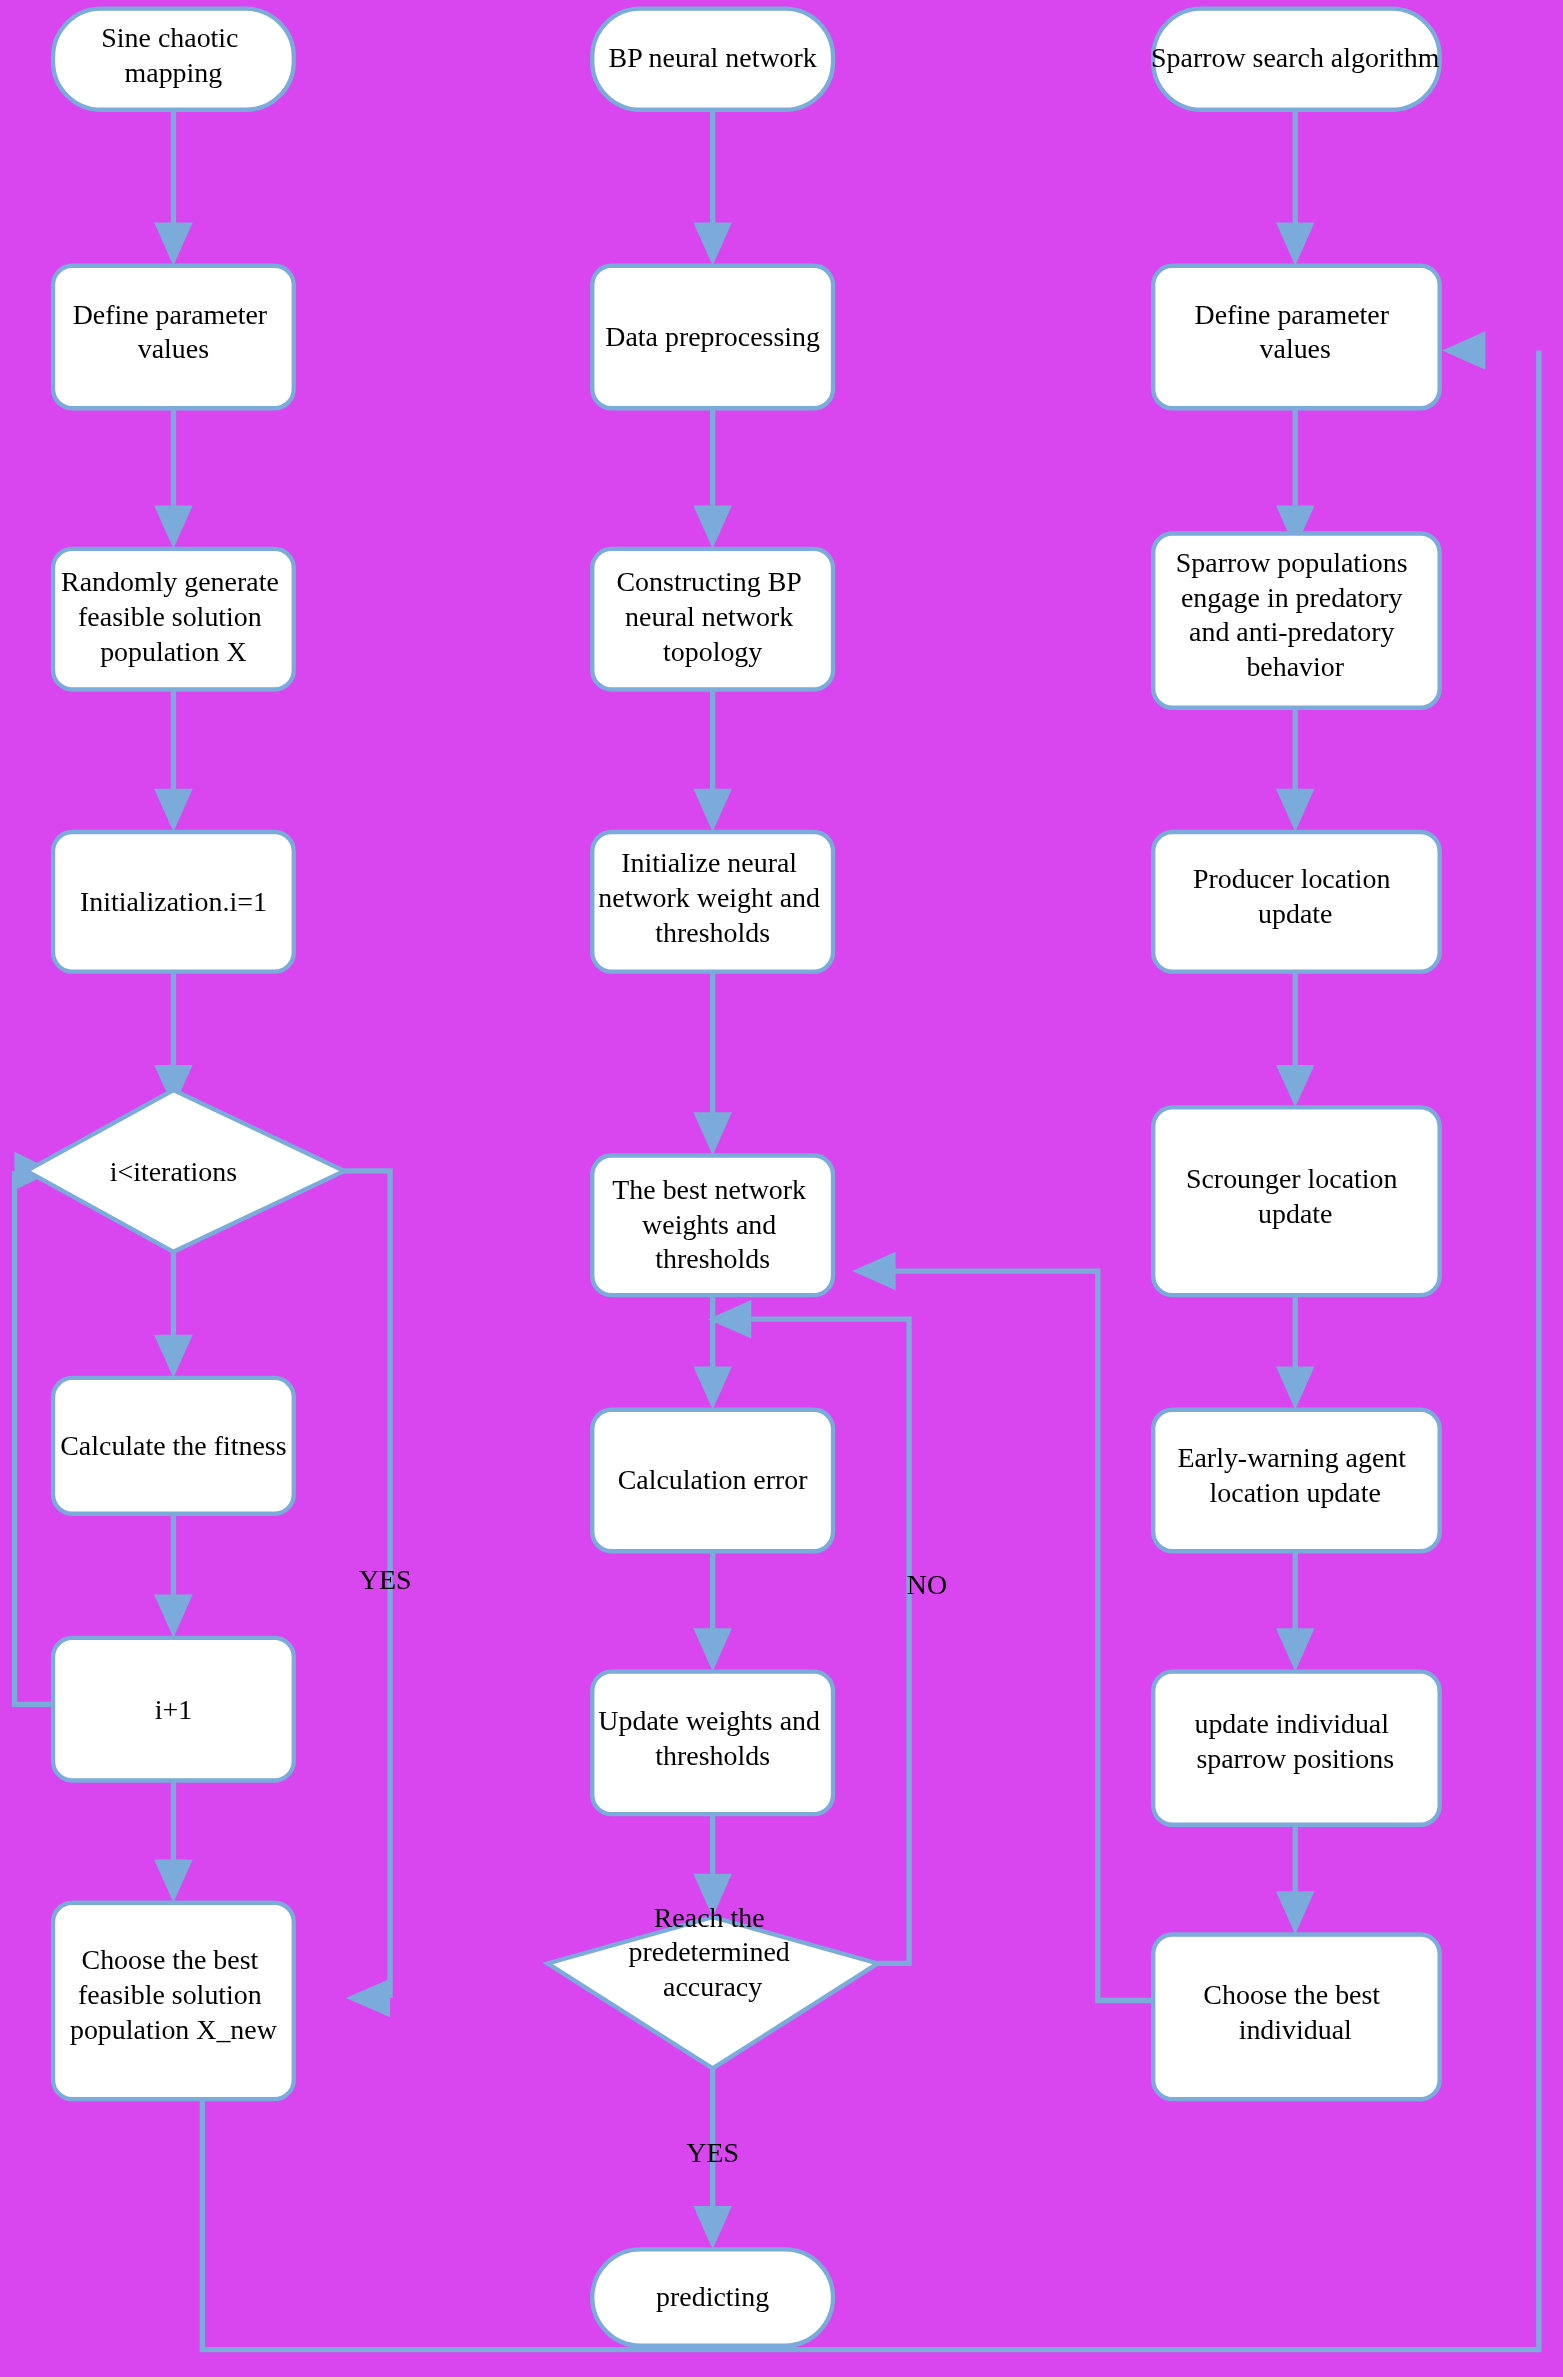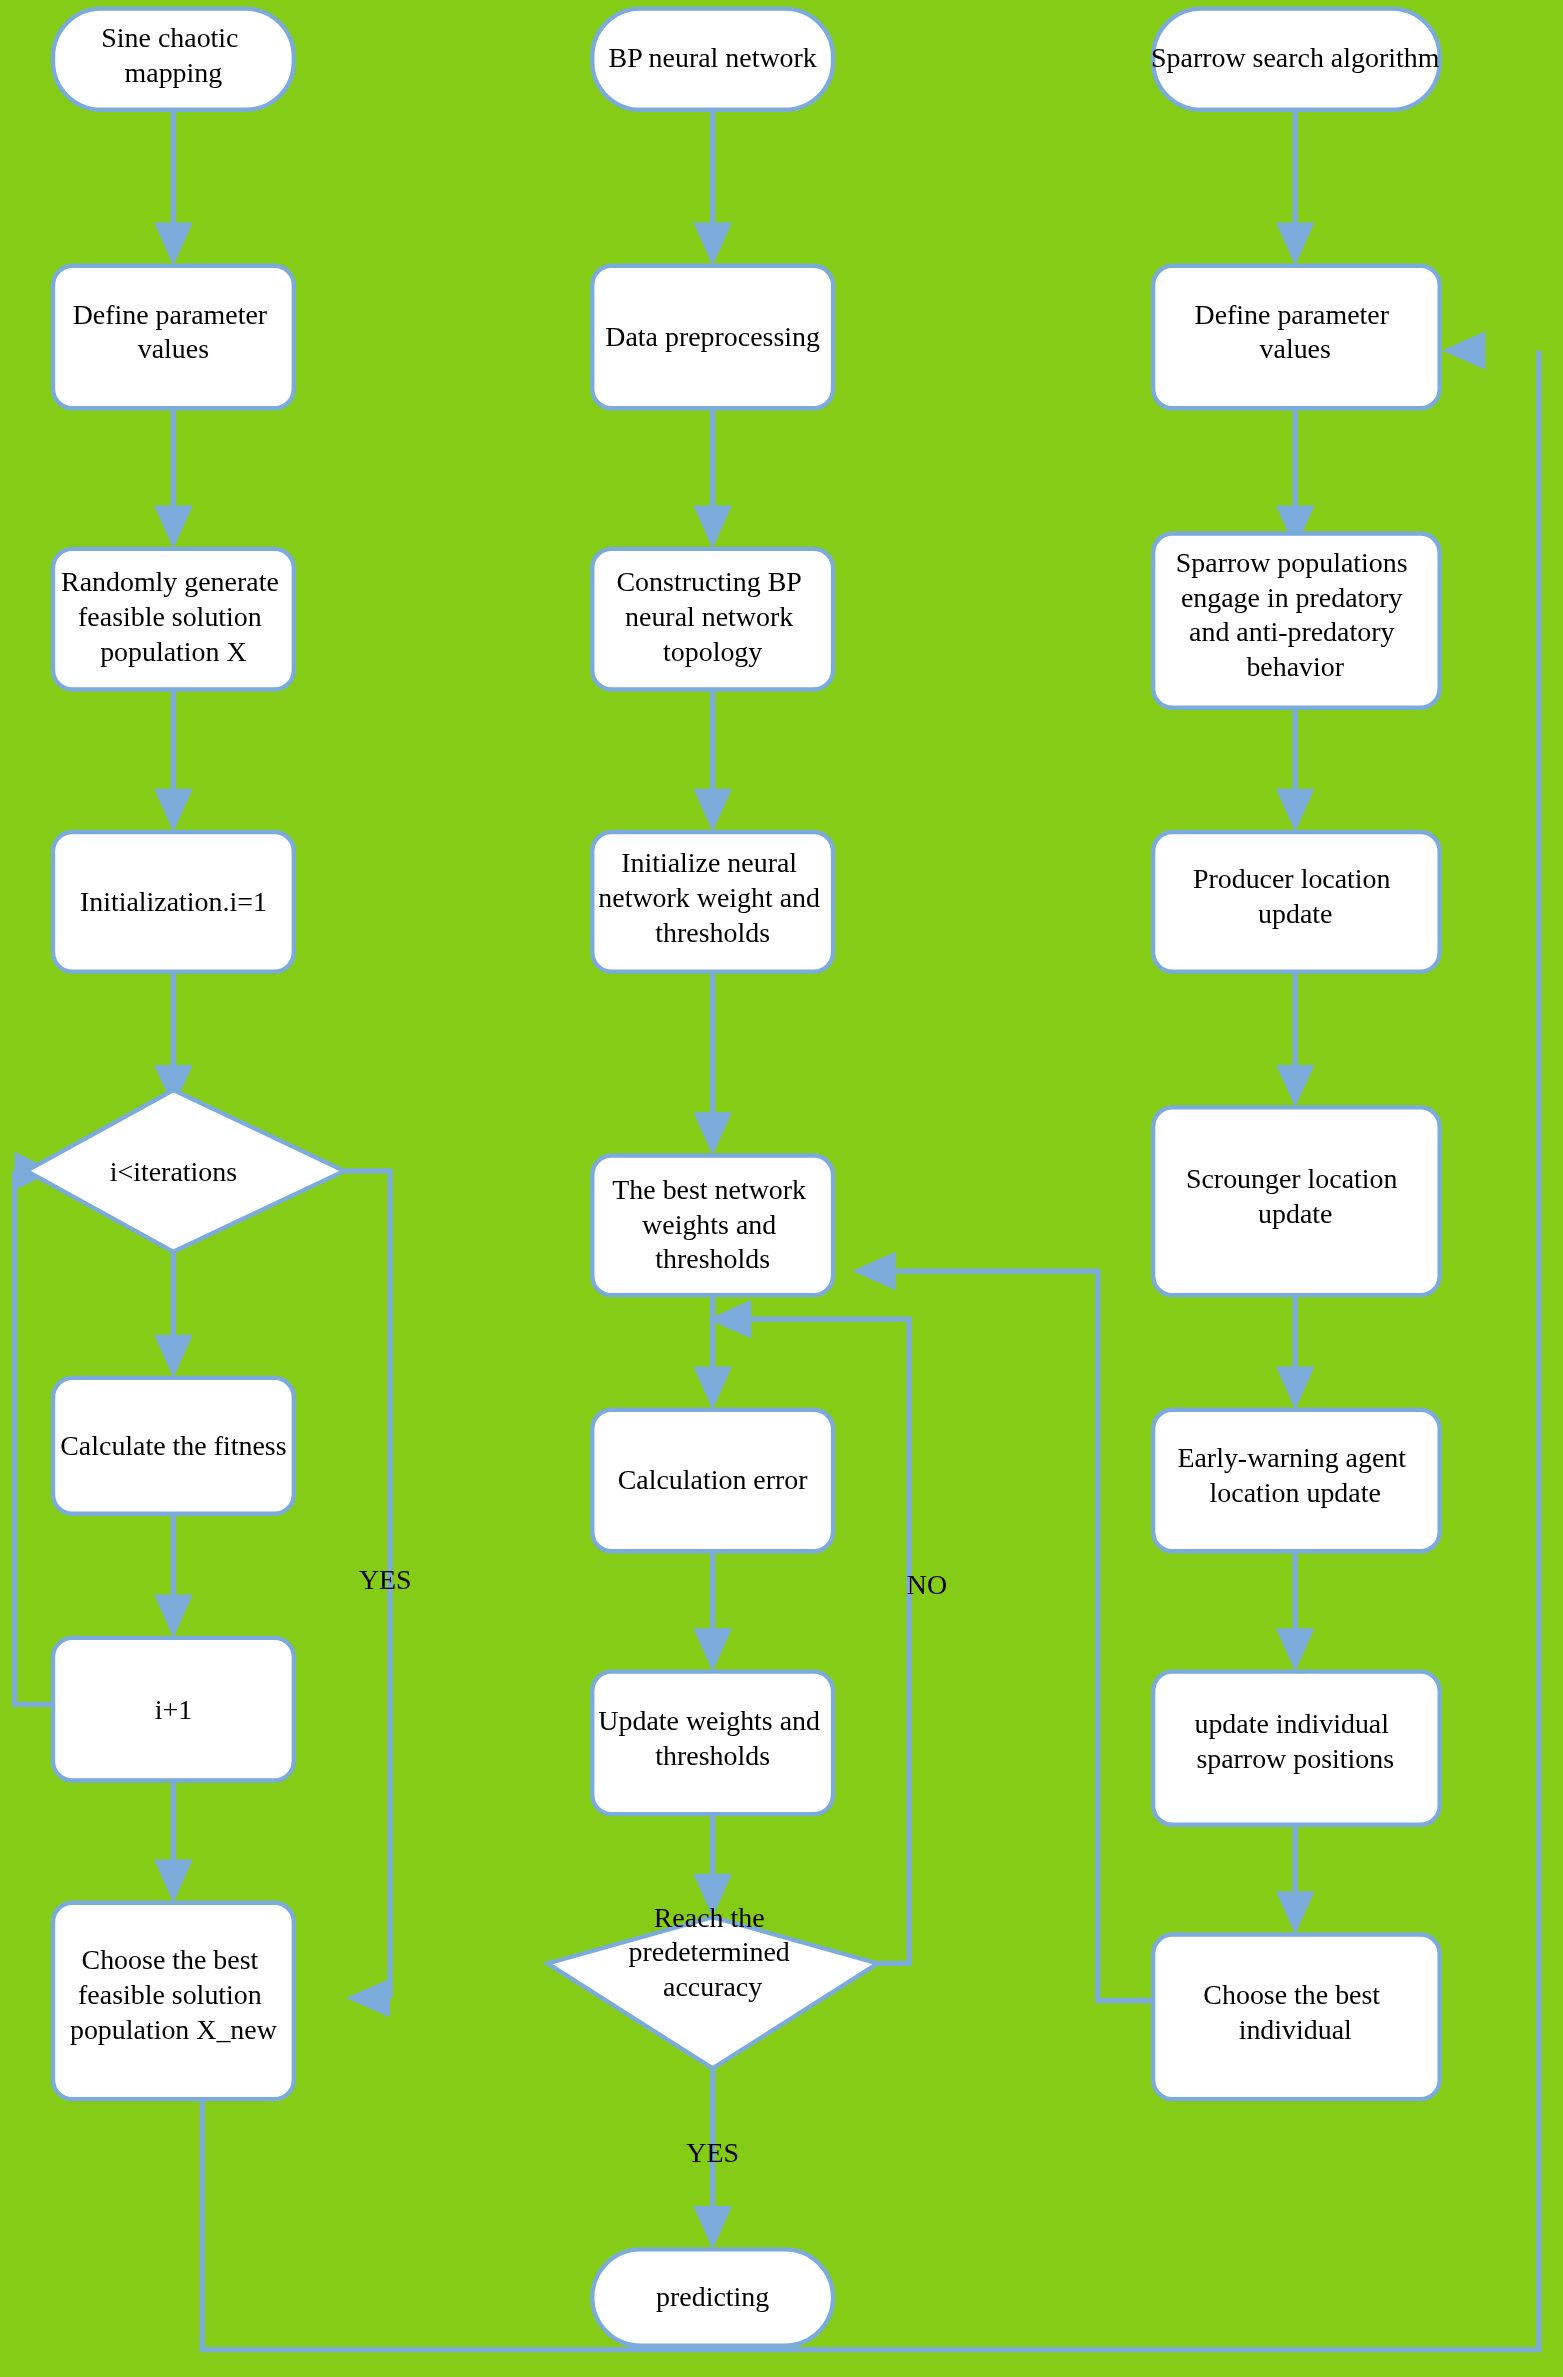--- a/index.html
+++ b/index.html
@@ -7,21 +7,21 @@
     padding: 0;
     background: #ffffff;
   }
   body {
     font-family: "Liberation Serif", "DejaVu Serif", serif;
   }
   #flow-root {
     position: relative;
     width: 1563px;
     height: 2377px;
-    background: #84cc16;
+    background: #d946ef;
     overflow: hidden;
   }
   svg.flow-svg {
     position: absolute;
     left: 0;
     top: 0;
     width: 1563px;
     height: 2377px;
   }
   .node-text {

